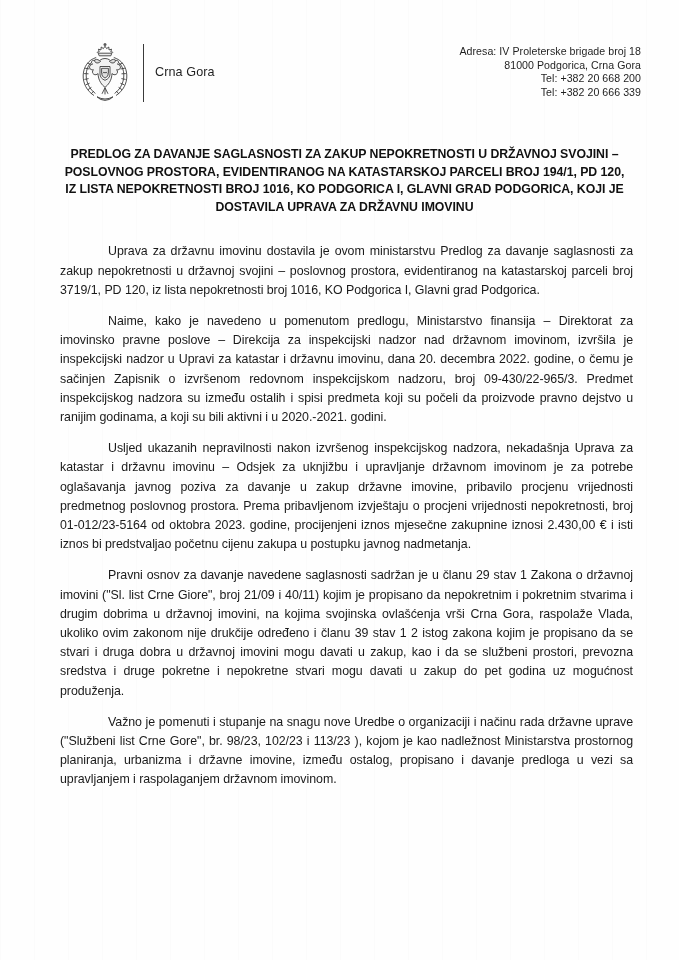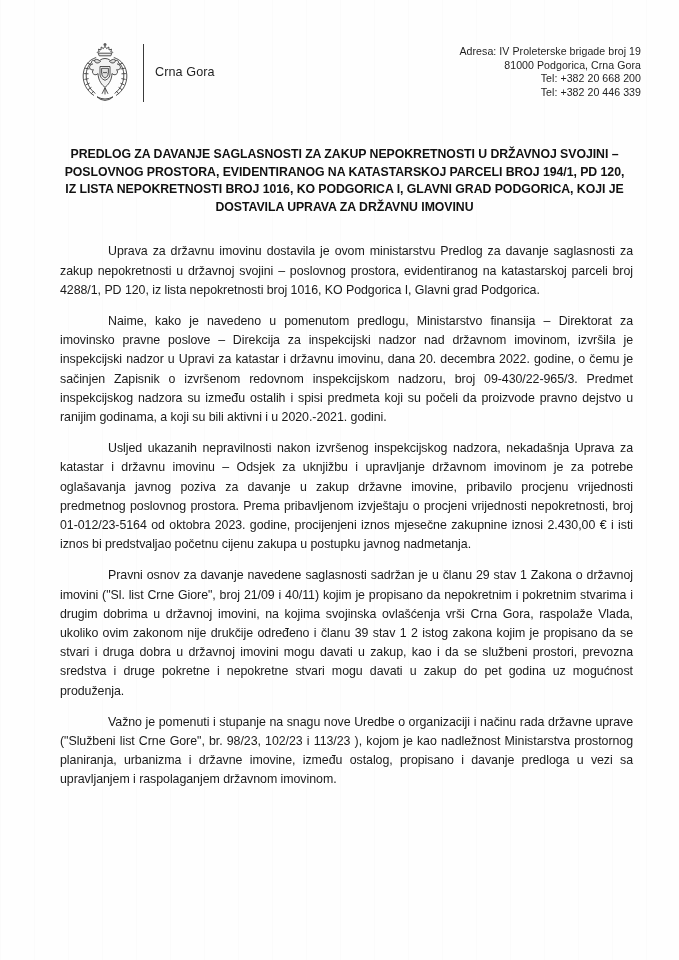--- a/index.html
+++ b/index.html
@@ -157,32 +157,32 @@
             </g>
           </svg>
         </div>
         <div class="divider-v"></div>
         <div class="org-lines">
           <div>Crna Gora</div>
         </div>
       </div>
 
       <div class="addr-block">
-        <div>Adresa: IV Proleterske brigade broj 19</div>
+        <div>Adresa: IV Proleterske brigade broj 18</div>
         <div>81000 Podgorica, Crna Gora</div>
         <div>Tel: +382 20 668 200</div>
-        <div>Tel: +382 20 446 339</div>
+        <div>Tel: +382 20 666 339</div>
       </div>
 
     </div>
 
     <div class="doc-title">PREDLOG ZA DAVANJE SAGLASNOSTI ZA ZAKUP NEPOKRETNOSTI U DRŽAVNOJ SVOJINI – POSLOVNOG PROSTORA, EVIDENTIRANOG NA KATASTARSKOJ PARCELI BROJ 194/1, PD 120, IZ LISTA NEPOKRETNOSTI BROJ 1016, KO PODGORICA I, GLAVNI GRAD PODGORICA,  KOJI JE DOSTAVILA UPRAVA ZA DRŽAVNU IMOVINU</div>
 
     <div class="body-text">
-      <p class="para">Uprava za državnu imovinu dostavila je ovom ministarstvu Predlog za davanje saglasnosti za zakup nepokretnosti u državnoj svojini – poslovnog prostora, evidentiranog na katastarskoj parceli broj 4288/1, PD 120, iz lista nepokretnosti broj 1016, KO Podgorica I, Glavni grad Podgorica.</p>
+      <p class="para">Uprava za državnu imovinu dostavila je ovom ministarstvu Predlog za davanje saglasnosti za zakup nepokretnosti u državnoj svojini – poslovnog prostora, evidentiranog na katastarskoj parceli broj 3719/1, PD 120, iz lista nepokretnosti broj 1016, KO Podgorica I, Glavni grad Podgorica.</p>
       <p class="para">Naime, kako je navedeno u pomenutom predlogu, Ministarstvo finansija – Direktorat za imovinsko pravne poslove – Direkcija za inspekcijski nadzor nad državnom imovinom, izvršila je inspekcijski nadzor u Upravi za katastar i državnu imovinu, dana 20. decembra 2022. godine, o čemu je sačinjen Zapisnik o izvršenom redovnom inspekcijskom nadzoru, broj 09-430/22-965/3. Predmet inspekcijskog nadzora su između ostalih i spisi predmeta koji su počeli da proizvode pravno dejstvo u ranijim godinama, a koji su bili aktivni i u 2020.-2021. godini.</p>
       <p class="para">Usljed ukazanih nepravilnosti nakon izvršenog inspekcijskog nadzora, nekadašnja Uprava za katastar i državnu imovinu – Odsjek za uknjižbu i upravljanje državnom imovinom je za potrebe oglašavanja javnog poziva za davanje u zakup državne imovine, pribavilo procjenu vrijednosti predmetnog poslovnog prostora. Prema pribavljenom izvještaju o procjeni vrijednosti nepokretnosti, broj 01-012/23-5164 od oktobra 2023. godine, procijenjeni iznos mjesečne zakupnine iznosi 2.430,00 € i isti iznos bi predstvaljao početnu cijenu zakupa u postupku javnog nadmetanja.</p>
       <p class="para">Pravni osnov za davanje navedene saglasnosti sadržan je u članu 29 stav 1 Zakona o državnoj imovini ("Sl. list Crne Giore", broj 21/09 i 40/11) kojim je propisano da nepokretnim i pokretnim stvarima i drugim dobrima u državnoj imovini, na kojima svojinska ovlašćenja vrši Crna Gora, raspolaže Vlada, ukoliko ovim zakonom nije drukčije određeno i članu 39 stav 1  2 istog zakona kojim je propisano da se stvari i druga dobra u državnoj imovini  mogu davati u zakup, kao i da se službeni prostori, prevozna sredstva i druge pokretne i nepokretne stvari mogu davati u zakup do pet godina uz mogućnost produženja.</p>
       <p class="para">Važno je pomenuti i stupanje na snagu nove Uredbe o organizaciji i načinu rada državne uprave ("Službeni list Crne Gore", br. 98/23, 102/23 i 113/23 ), kojom je kao nadležnost Ministarstva prostornog planiranja, urbanizma i državne imovine, između ostalog, propisano i davanje predloga u vezi sa upravljanjem i raspolaganjem državnom imovinom.</p>
     </div>
 
   </div>
 </div>
 
 </body></html>

